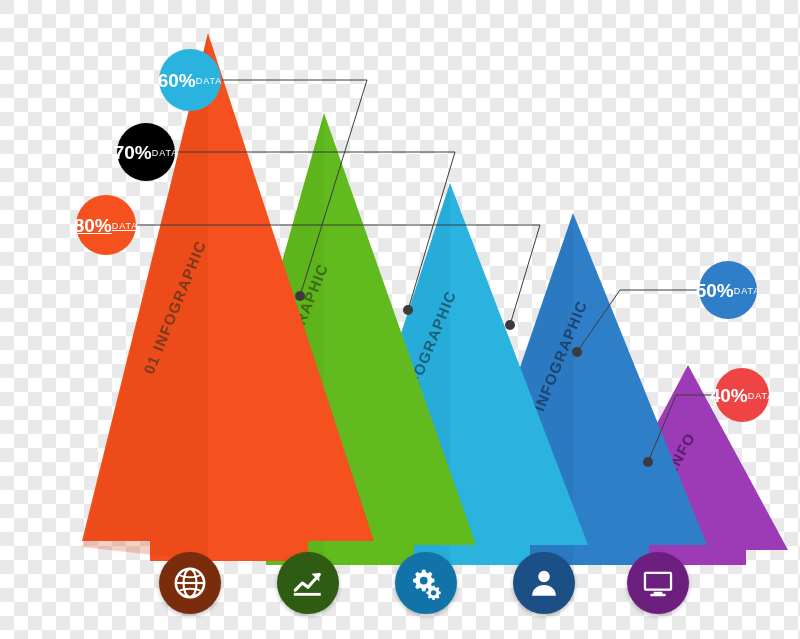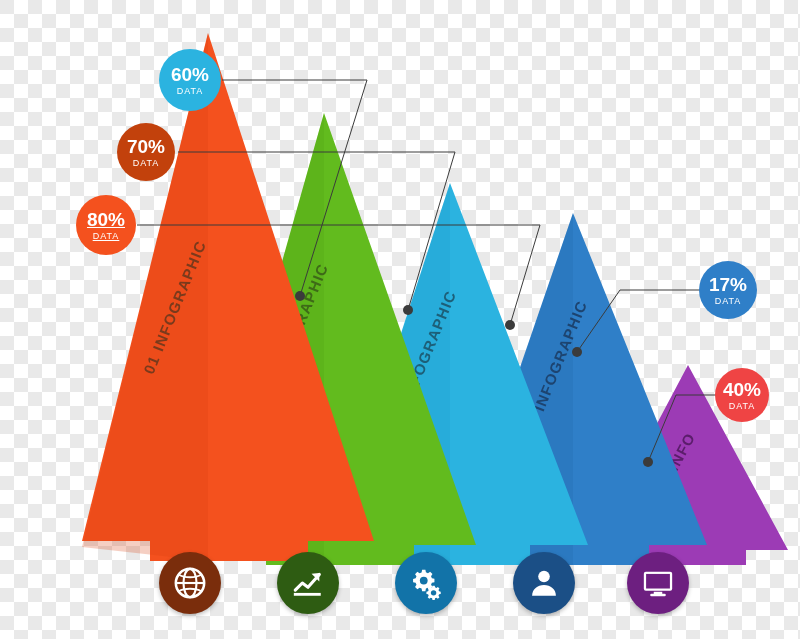--- a/index.html
+++ b/index.html
@@ -18,21 +18,21 @@
   
   .alabel{
     position:absolute;
     font-size:15px;letter-spacing:1.2px;font-weight:bold;
     white-space:nowrap;transform-origin:0 0;
   }
 
   
   .bubble{
     position:absolute;border-radius:50%;
-    display:flex;flex-direction:column;align-items:center;justify-content:center;
+    display:flex;flex-direction:row;align-items:center;justify-content:center;
     color:#fff;text-align:right;line-height:1;
   }
   .bubble .pct{font-size:19px;font-weight:bold;}
   .bubble .sub{font-size:9px;letter-spacing:1px;margin-top:3px;}
 
   
   .leaders{position:absolute;left:0;top:0;width:800px;height:639px;pointer-events:none;}
 
   
   .iconcirc{
@@ -108,32 +108,32 @@
       <circle cx="577" cy="352" r="5"></circle>
       <circle cx="648" cy="462" r="5"></circle>
     </g>
   </svg>
 
   <div class="bubble" style="left:159px;top:49px;width:62px;height:62px;background:#2bb3e0;">
     <span class="pct">60%</span>
     <span class="sub">DATA</span>
   </div>
 
-  <div class="bubble" style="left:117px;top:123px;width:58px;height:58px;background:#c2410c;">
+  <div class="bubble" style="left:117px;top:123px;width:58px;height:58px;background:#000000;">
     <span class="pct">70%</span>
     <span class="sub">DATA</span>
   </div>
 
   <div class="bubble" style="left:76px;top:195px;width:60px;height:60px;background:#f4511e;text-decoration:underline;">
     <span class="pct">80%</span>
     <span class="sub">DATA</span>
   </div>
 
   <div class="bubble" style="left:699px;top:261px;width:58px;height:58px;background:#2f7fc8;">
-    <span class="pct">17%</span>
+    <span class="pct">50%</span>
     <span class="sub">DATA</span>
   </div>
 
   <div class="bubble" style="left:715px;top:368px;width:54px;height:54px;background:#ef4444;">
     <span class="pct">40%</span>
     <span class="sub">DATA</span>
   </div>
 
   <div class="iconcirc" style="left:159px;top:552px;background:#7a2d0c;">
     <svg width="34" height="34" viewBox="0 0 24 24">

